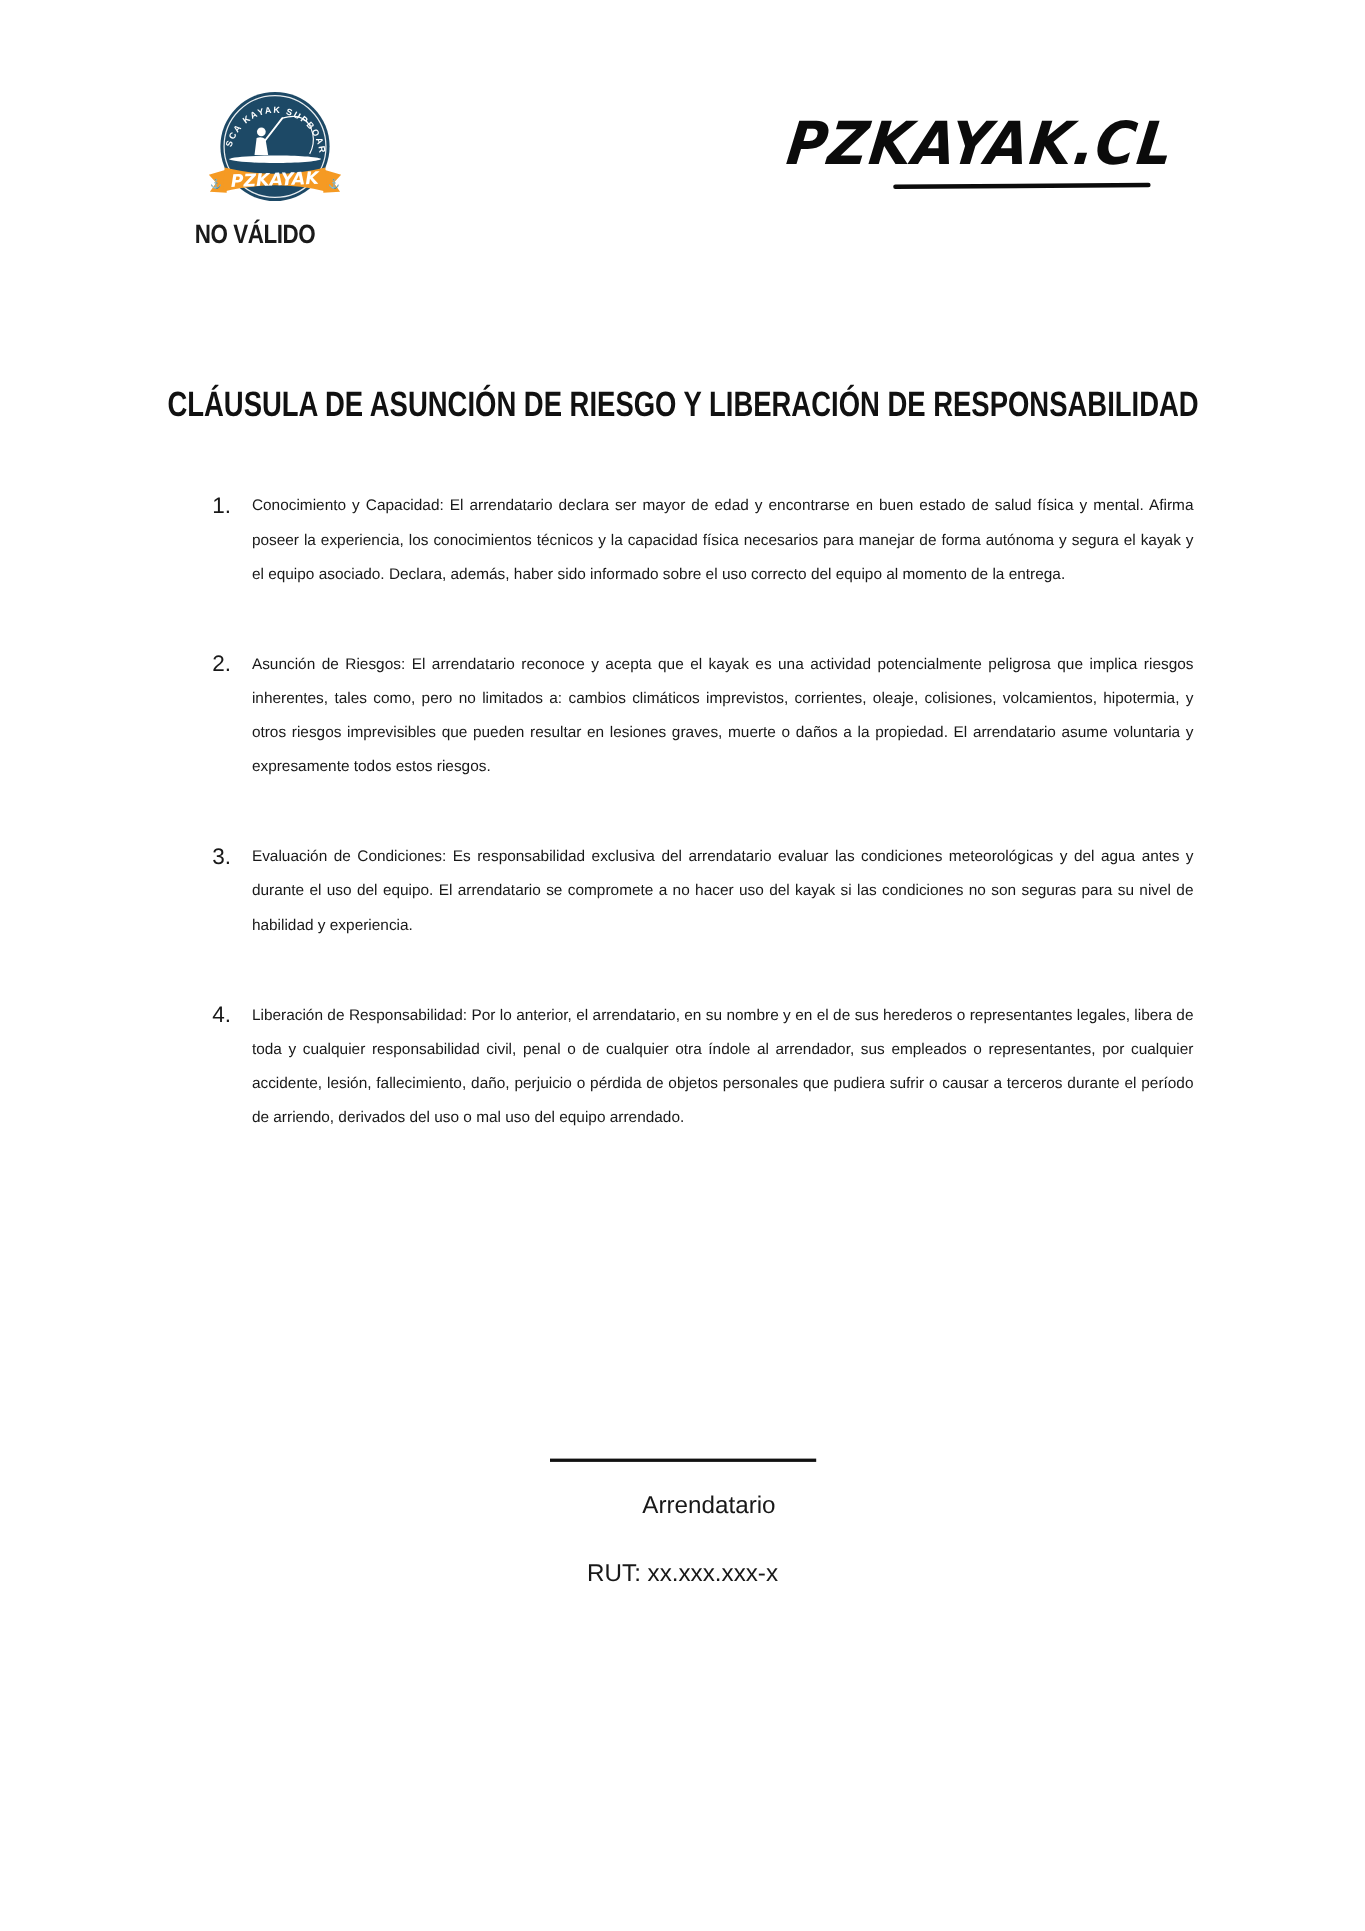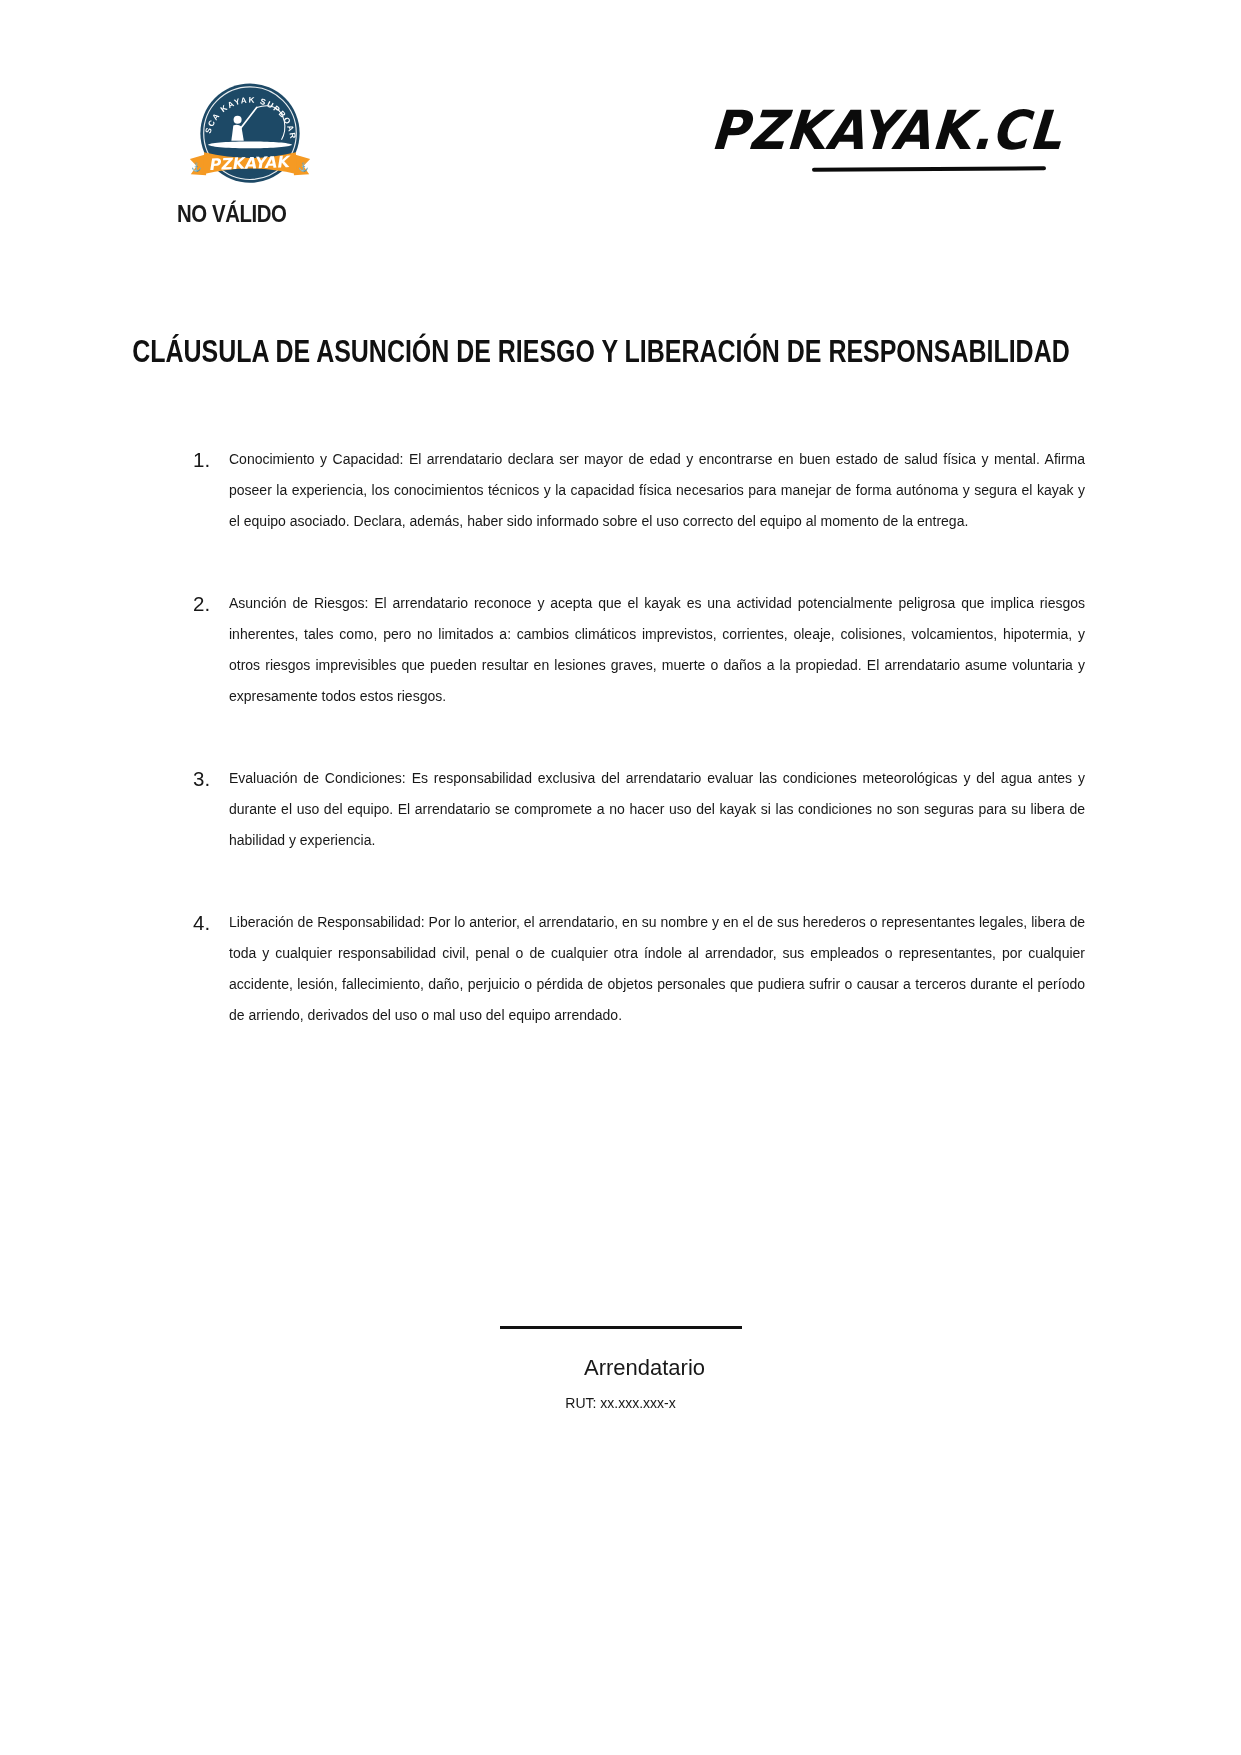--- a/index.html
+++ b/index.html
@@ -56,23 +56,24 @@
     letter-spacing: -0.5px;
     transform: scaleX(0.85);
     transform-origin: left center;
     color: #1a1a1a;
     white-space: nowrap;
   }
 
   
   .doc-title {
     position: absolute;
-    top: 333px;
+    top: 349px;
     left: 0;
     width: 100%;
+    text-align: center;
   }
   .doc-title > span {
     display: inline-block;
     font-weight: bold;
     font-size: 32px;
     white-space: nowrap;
     transform: scaleX(0.78);
     transform-origin: center;
     color: #111;
   }
@@ -114,22 +115,22 @@
     height: 3px;
     background: #111;
     margin: 0 auto;
   }
   .sig-role {
     margin-top: 26px;
     font-size: 22px;
     padding-left: 48px;
   }
   .sig-rut {
-    margin-top: 14px;
-    font-size: 14px;
+    margin-top: 36px;
+    font-size: 22px;
   }
 </style>
 </head>
 <body>
 
 <div class="page">
 
   <div class="badge-wrap">
     <svg viewBox="0 0 140 132" width="134" height="126">
 
@@ -177,21 +178,21 @@
     <div class="clause">
       <span class="num">1.</span>
       <div class="txt">Conocimiento y Capacidad: El arrendatario declara ser mayor de edad y encontrarse en buen estado de salud física y mental. Afirma poseer la experiencia, los conocimientos técnicos y la capacidad física necesarios para manejar de forma autónoma y segura el kayak y el equipo asociado. Declara, además, haber sido informado sobre el uso correcto del equipo al momento de la entrega.</div>
     </div>
     <div class="clause">
       <span class="num">2.</span>
       <div class="txt">Asunción de Riesgos: El arrendatario reconoce y acepta que el kayak es una actividad potencialmente peligrosa que implica riesgos inherentes, tales como, pero no limitados a: cambios climáticos imprevistos, corrientes, oleaje, colisiones, volcamientos, hipotermia, y otros riesgos imprevisibles que pueden resultar en lesiones graves, muerte o daños a la propiedad. El arrendatario asume voluntaria y expresamente todos estos riesgos.</div>
     </div>
     <div class="clause">
       <span class="num">3.</span>
-      <div class="txt">Evaluación de Condiciones: Es responsabilidad exclusiva del arrendatario evaluar las condiciones meteorológicas y del agua antes y durante el uso del equipo. El arrendatario se compromete a no hacer uso del kayak si las condiciones no son seguras para su libera de habilidad y experiencia.</div>
+      <div class="txt">Evaluación de Condiciones: Es responsabilidad exclusiva del arrendatario evaluar las condiciones meteorológicas y del agua antes y durante el uso del equipo. El arrendatario se compromete a no hacer uso del kayak si las condiciones no son seguras para su nivel de habilidad y experiencia.</div>
     </div>
     <div class="clause">
       <span class="num">4.</span>
       <div class="txt">Liberación de Responsabilidad: Por lo anterior, el arrendatario, en su nombre y en el de sus herederos o representantes legales, libera de toda y cualquier responsabilidad civil, penal o de cualquier otra índole al arrendador, sus empleados o representantes, por cualquier accidente, lesión, fallecimiento, daño, perjuicio o pérdida de objetos personales que pudiera sufrir o causar a terceros durante el período de arriendo, derivados del uso o mal uso del equipo arrendado.</div>
     </div>
   </div>
 
   <div class="signature">
     <div class="sig-line"></div>
     <div class="sig-role">Arrendatario</div>

